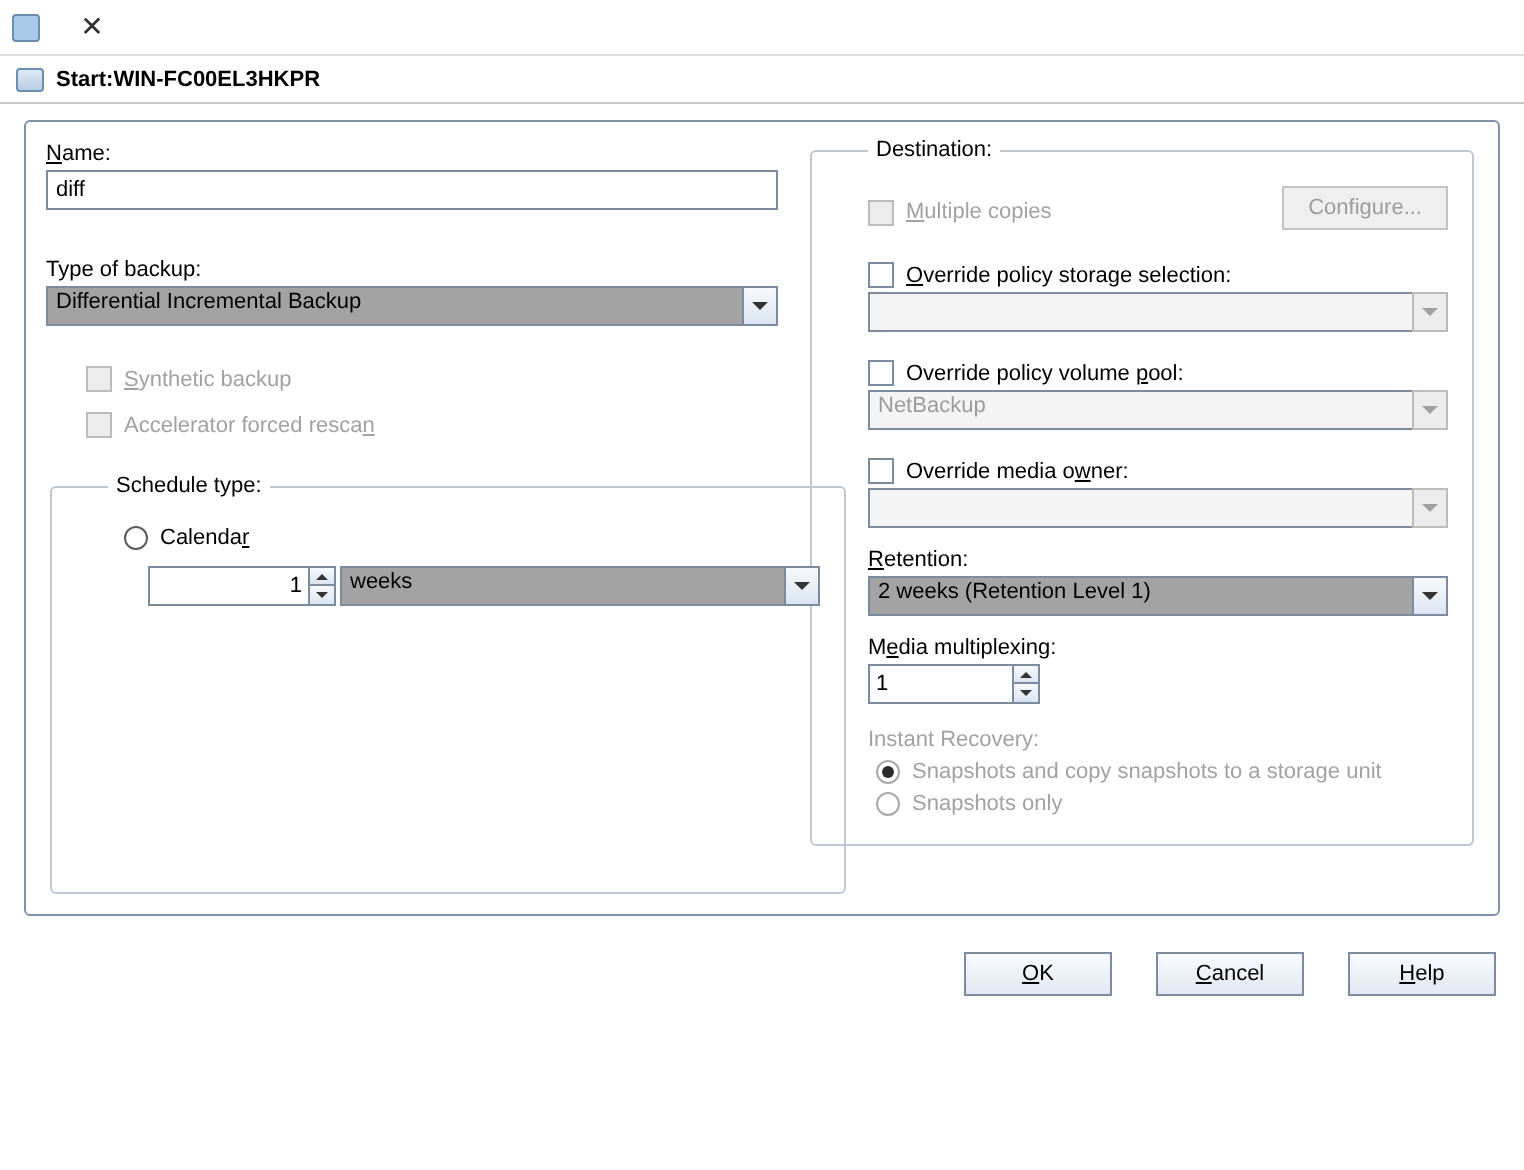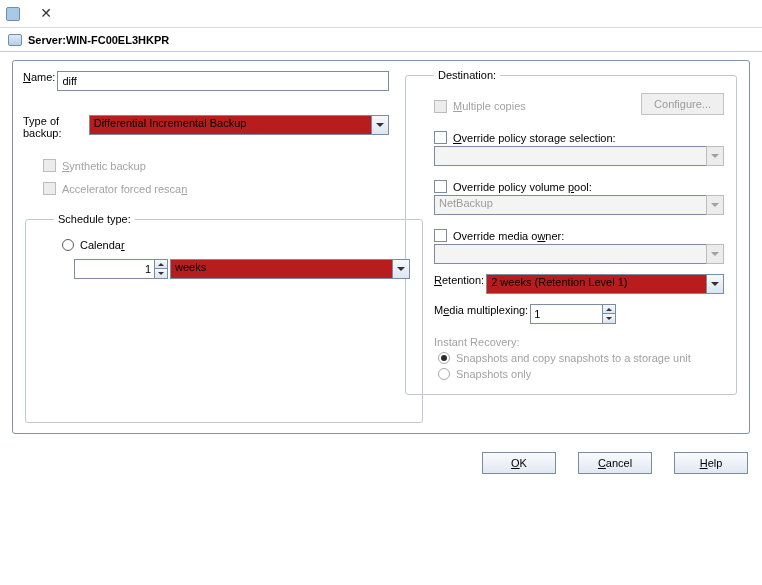--- a/index.html
+++ b/index.html
@@ -82,40 +82,40 @@
   .tab .underline { text-decoration: underline; }
   .panel {
     border: 1px solid #7f93aa;
     border-radius: 3px;
     padding: 10px;
     background: #fff;
   }
   .two-col { display: flex; gap: 14px; }
   .col-left { width: 366px; display: flex; flex-direction: column; gap: 10px; }
   .col-right { flex: 1; display: flex; flex-direction: column; gap: 10px; }
-  .row { display: flex; flex-direction: row; gap: 2px; }
+  .row { display: flex; flex-direction: column; gap: 2px; }
   .lbl { color: #000; }
   .lbl-dis { color: #a2a2a2; }
   .text-input {
     height: 20px;
     border: 1px solid #7b8ca0;
     padding: 1px 4px;
     font-size: 11px;
     width: 100%;
     background: #fff;
   }
   .combo-wrap { position: relative; display: flex; width: 100%; }
   .combo-text {
     flex: 1;
     height: 20px;
     border: 1px solid #7b8ca0;
     border-right: none;
     padding: 1px 4px;
     font-size: 11px;
-    background: #b91c1c;
+    background: #a3a3a3;
   }
   .combo-text.disabled { background: #f4f4f4; color: #9c9c9c; }
   .combo-btn {
     width: 18px; height: 20px;
     background: linear-gradient(#f7f9fc,#dbe5f1);
     border: 1px solid #7b8ca0;
     display: flex; align-items: center; justify-content: center;
   }
   .combo-btn.disabled { background: #ececec; border-color: #bcbcbc; }
   .caret-down {
@@ -203,21 +203,21 @@
 </head>
 <body>
 
 <div class="titlebar">
   <div class="title-icon"></div>
   <div class="close-btn">✕</div>
 </div>
 
 <div class="serverbar">
   <div class="server-icon"></div>
-  <span class="label">Server: </span>
+  <span class="label">Start: </span>
   <span class="label">WIN-FC00EL3HKPR</span>
 </div>
 
 <div class="page-body">
 
   <div class="panel">
     <div class="two-col">
 
       <div class="col-left">
         <div class="row">

